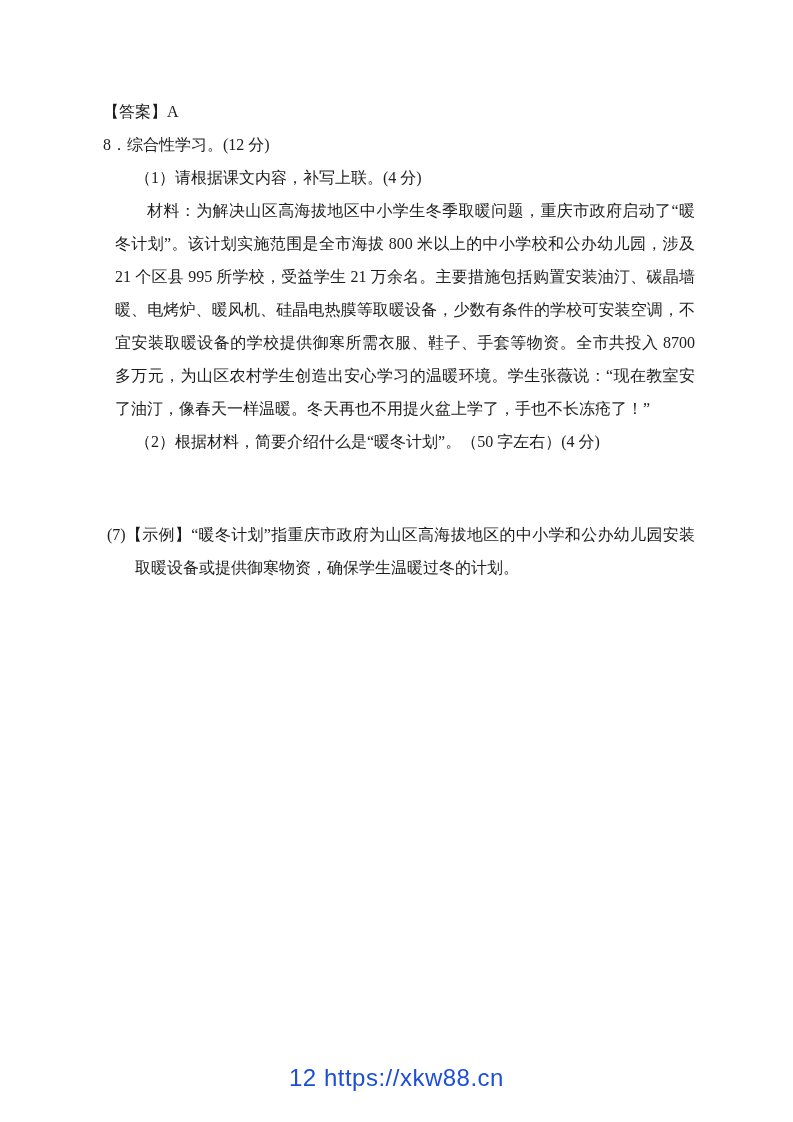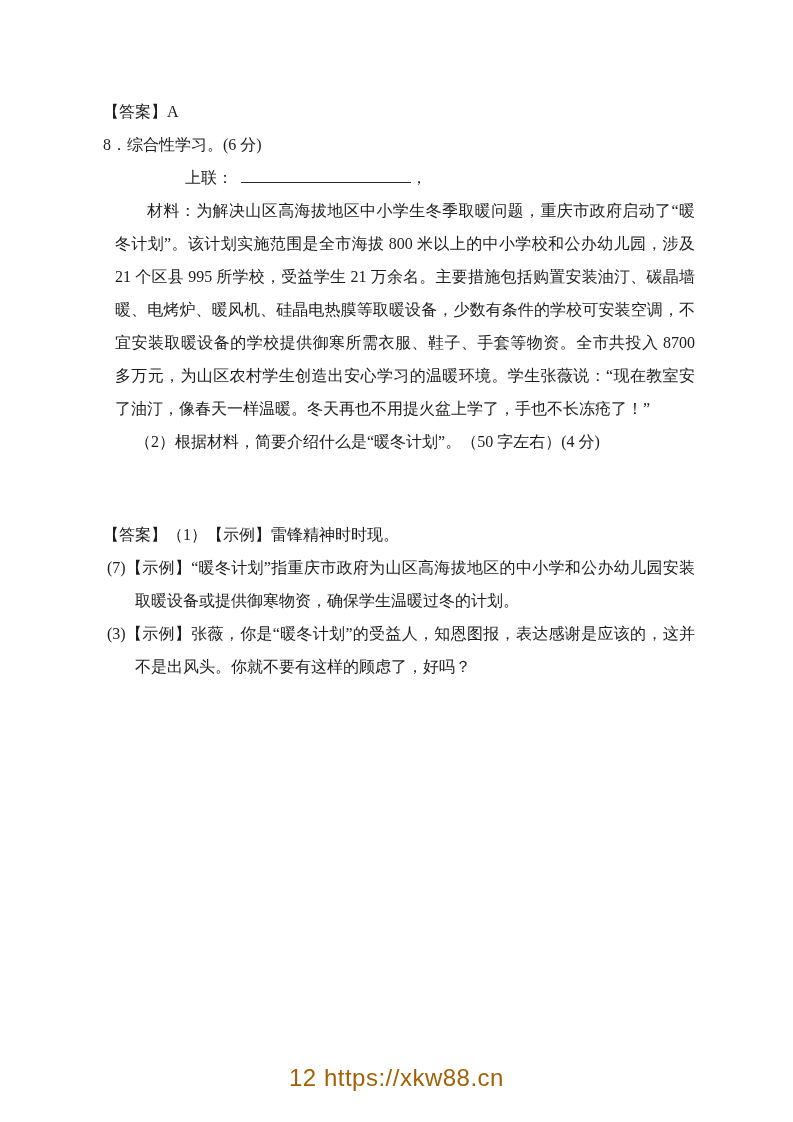--- a/index.html
+++ b/index.html
@@ -44,55 +44,49 @@
     text-indent: -28px;
     text-align: justify;
   }
   .footer {
     position: absolute;
     left: 0; right: 0;
     bottom: 30px;
     text-align: center;
     font-family: "Liberation Sans", "DejaVu Sans", sans-serif;
     font-size: 24px;
-    color: #a16207;
+    color: #1d4ed8;
     letter-spacing: 0.5px;
   }
 </style>
 </head>
 <body>
 
 <div class="page">
 
   <p>
     <span>【答案】</span><span>A</span>
   </p>
 
 
-  <p>8．综合性学习。(6 分)</p>
+  <p>8．综合性学习。(12 分)</p>
 
+  <p class="indent2">（1）请根据课文内容，补写上联。(4 分)</p>
 
-  <p class="couplet">
-    <span>上联：</span><span class="blank-underline"></span><span>，</span>
-  </p>
 
 
   <p class="material">
     <span>材料：</span><span>为解决山区高海拔地区中小学生冬季取暖问题，重庆市政府启动了“暖冬计划”。该计划实施范围是全市海拔 800 米以上的中小学校和公办幼儿园，涉及 21 个区县 995 所学校，受益学生 21 万余名。主要措施包括购置安装油汀、碳晶墙暖、电烤炉、暖风机、硅晶电热膜等取暖设备，少数有条件的学校可安装空调，不宜安装取暖设备的学校提供御寒所需衣服、鞋子、手套等物资。全市共投入 8700 多万元，为山区农村学生创造出安心学习的温暖环境。学生张薇说：“现在教室安了油汀，像春天一样温暖。冬天再也不用提火盆上学了，手也不长冻疮了！”</span>
   </p>
 
   <p class="indent2 gap-after-q2">（2）根据材料，简要介绍什么是“暖冬计划”。（50 字左右）(4 分)</p>
 
 
-  <p>
-    <span>【答案】</span><span>（1）【示例】雷锋精神时时现。</span>
-  </p>
 
   <p class="hang">(7)【示例】“暖冬计划”指重庆市政府为山区高海拔地区的中小学和公办幼儿园安装取暖设备或提供御寒物资，确保学生温暖过冬的计划。</p>
 
-  <p class="hang">(3)【示例】张薇，你是“暖冬计划”的受益人，知恩图报，表达感谢是应该的，这并不是出风头。你就不要有这样的顾虑了，好吗？</p>
 
   <div class="footer">
     <span>12</span>
     <span>https://xkw88.cn</span>
   </div>
 
 </div>
 
 </body></html>

